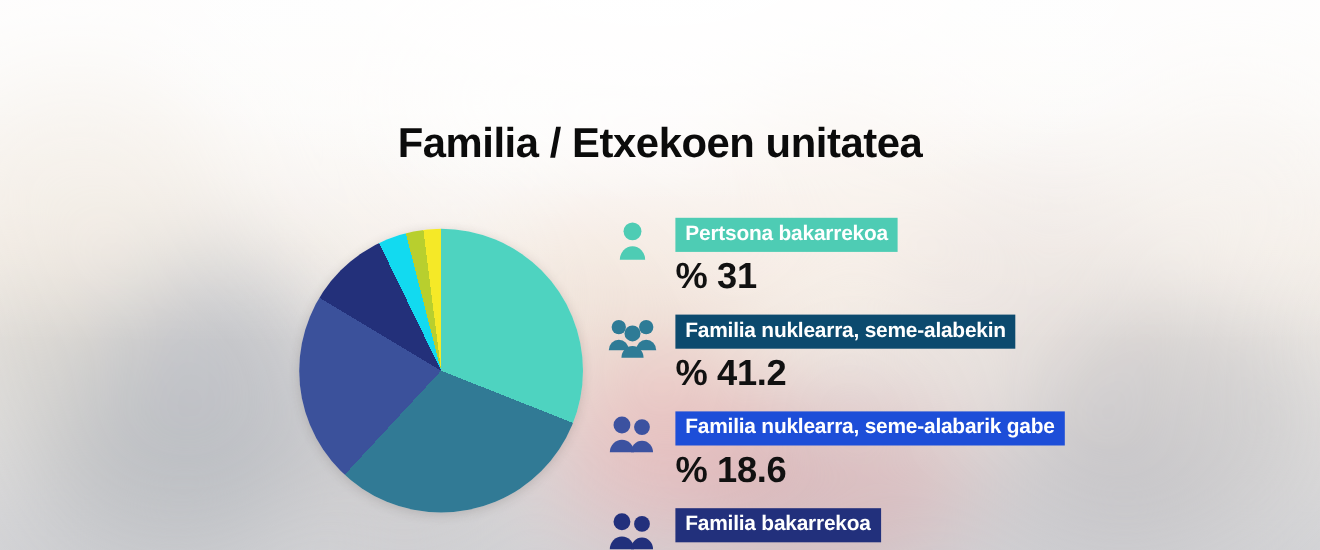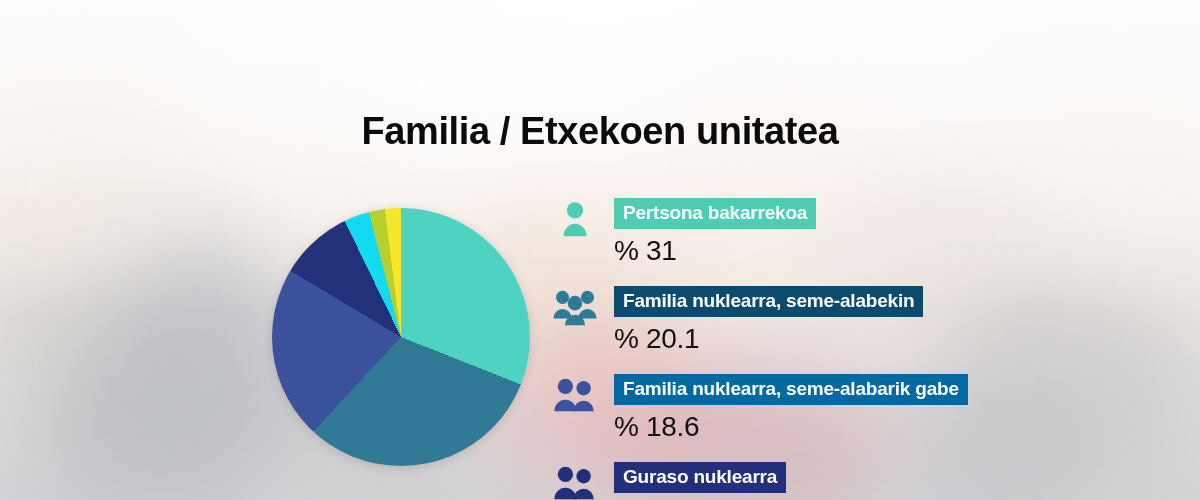--- a/index.html
+++ b/index.html
@@ -132,22 +132,22 @@
     font-weight: bold;
     line-height: 22px;
     white-space: nowrap;
     letter-spacing: -0.2px;
   }
   .legend-value {
     position: absolute;
     left: 62px;
     top: 38px;
     color: #111111;
-    font-size: 28px;
-    font-weight: normal;
+    font-size: 33px;
+    font-weight: bold;
     line-height: 34px;
     white-space: nowrap;
     letter-spacing: -0.3px;
   }
 </style>
 </head>
 <body>
 
 <div id="stage">
 
@@ -190,38 +190,38 @@
         <div class="legend-item">
           <span class="legend-icon"><svg viewBox="0 0 48 40" width="46" height="40" xmlns="http://www.w3.org/2000/svg">
               <circle cx="11" cy="11" r="6.8" fill="#2E7B96"></circle>
               <path d="M 1.5 33 a 9.5 10 0 0 1 19 0 Z" fill="#2E7B96"></path>
               <circle cx="37" cy="11" r="6.8" fill="#2E7B96"></circle>
               <path d="M 27.5 33 a 9.5 10 0 0 1 19 0 Z" fill="#2E7B96"></path>
               <circle cx="24" cy="17" r="7.6" fill="#2E7B96"></circle>
               <path d="M 13.5 40 a 10.5 11 0 0 1 21 0 Z" fill="#2E7B96"></path>
             </svg></span>
           <span class="legend-badge" style="background: #0c4a6e;">Familia nuklearra, seme-alabekin</span>
-          <span class="legend-value">% 20.1</span>
+          <span class="legend-value">% 41.2</span>
         </div>
         <div class="legend-item">
           <span class="legend-icon"><svg viewBox="0 0 48 40" width="46" height="40" xmlns="http://www.w3.org/2000/svg">
               <circle cx="14" cy="12" r="8" fill="#3C52A0"></circle>
               <path d="M 2.5 38 a 11.5 12 0 0 1 23 0 Z" fill="#3C52A0"></path>
               <circle cx="33" cy="14" r="7.5" fill="#3C52A0"></circle>
               <path d="M 22.5 38 a 10.5 11 0 0 1 21 0 Z" fill="#3C52A0"></path>
             </svg></span>
-          <span class="legend-badge" style="background: #0369a1;">Familia nuklearra, seme-alabarik gabe</span>
+          <span class="legend-badge" style="background: #1d4ed8;">Familia nuklearra, seme-alabarik gabe</span>
           <span class="legend-value">% 18.6</span>
         </div>
         <div class="legend-item">
           <span class="legend-icon"><svg viewBox="0 0 48 40" width="46" height="40" xmlns="http://www.w3.org/2000/svg">
               <circle cx="14" cy="12" r="8" fill="#22307C"></circle>
               <path d="M 2.5 38 a 11.5 12 0 0 1 23 0 Z" fill="#22307C"></path>
               <circle cx="33" cy="14" r="7.5" fill="#22307C"></circle>
               <path d="M 22.5 38 a 10.5 11 0 0 1 21 0 Z" fill="#22307C"></path>
             </svg></span>
-          <span class="legend-badge" style="background: rgb(34, 48, 124);">Guraso nuklearra</span>
+          <span class="legend-badge" style="background: rgb(34, 48, 124);">Familia bakarrekoa</span>
           <span class="legend-value"></span>
         </div>
       </div>
 
   </div>
 </div>
 
 </body></html>

